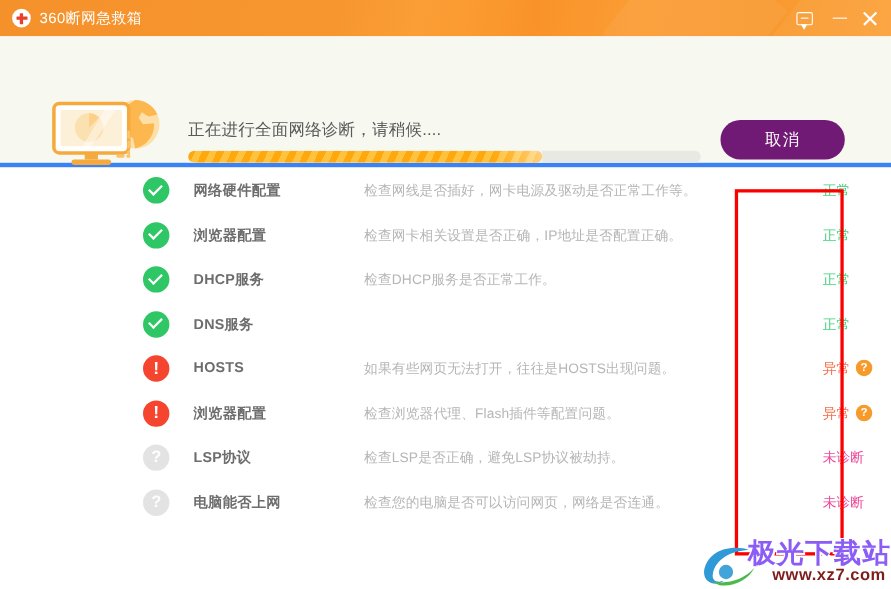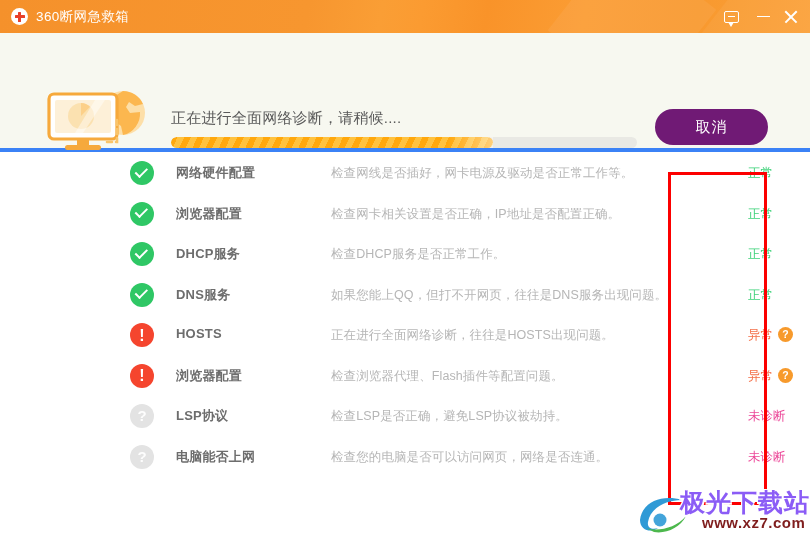--- a/index.html
+++ b/index.html
@@ -307,31 +307,30 @@
         <div class="row-desc">检查DHCP服务是否正常工作。</div>
         <div class="row-status ok">
           <span>正常</span>
         </div>
       </div>
       <div class="row">
         <div class="row-icon ok">
           <div class="ck"></div>
         </div>
         <div class="row-name">DNS服务</div>
-        <div class="row-desc">如果您能上QQ，但打不开网页，往往是DNS服务出现问题。</div>
         <div class="row-status ok">
           <span>正常</span>
         </div>
       </div>
       <div class="row">
         <div class="row-icon err">
           <div class="bang">!</div>
         </div>
         <div class="row-name">HOSTS</div>
-        <div class="row-desc">正在进行全面网络诊断，往往是HOSTS出现问题。</div>
+        <div class="row-desc">如果有些网页无法打开，往往是HOSTS出现问题。</div>
         <div class="row-status err">
           <span>异常</span>
           <span class="help-badge">?</span>
         </div>
       </div>
       <div class="row">
         <div class="row-icon err">
           <div class="bang">!</div>
         </div>
         <div class="row-name">浏览器配置</div>

